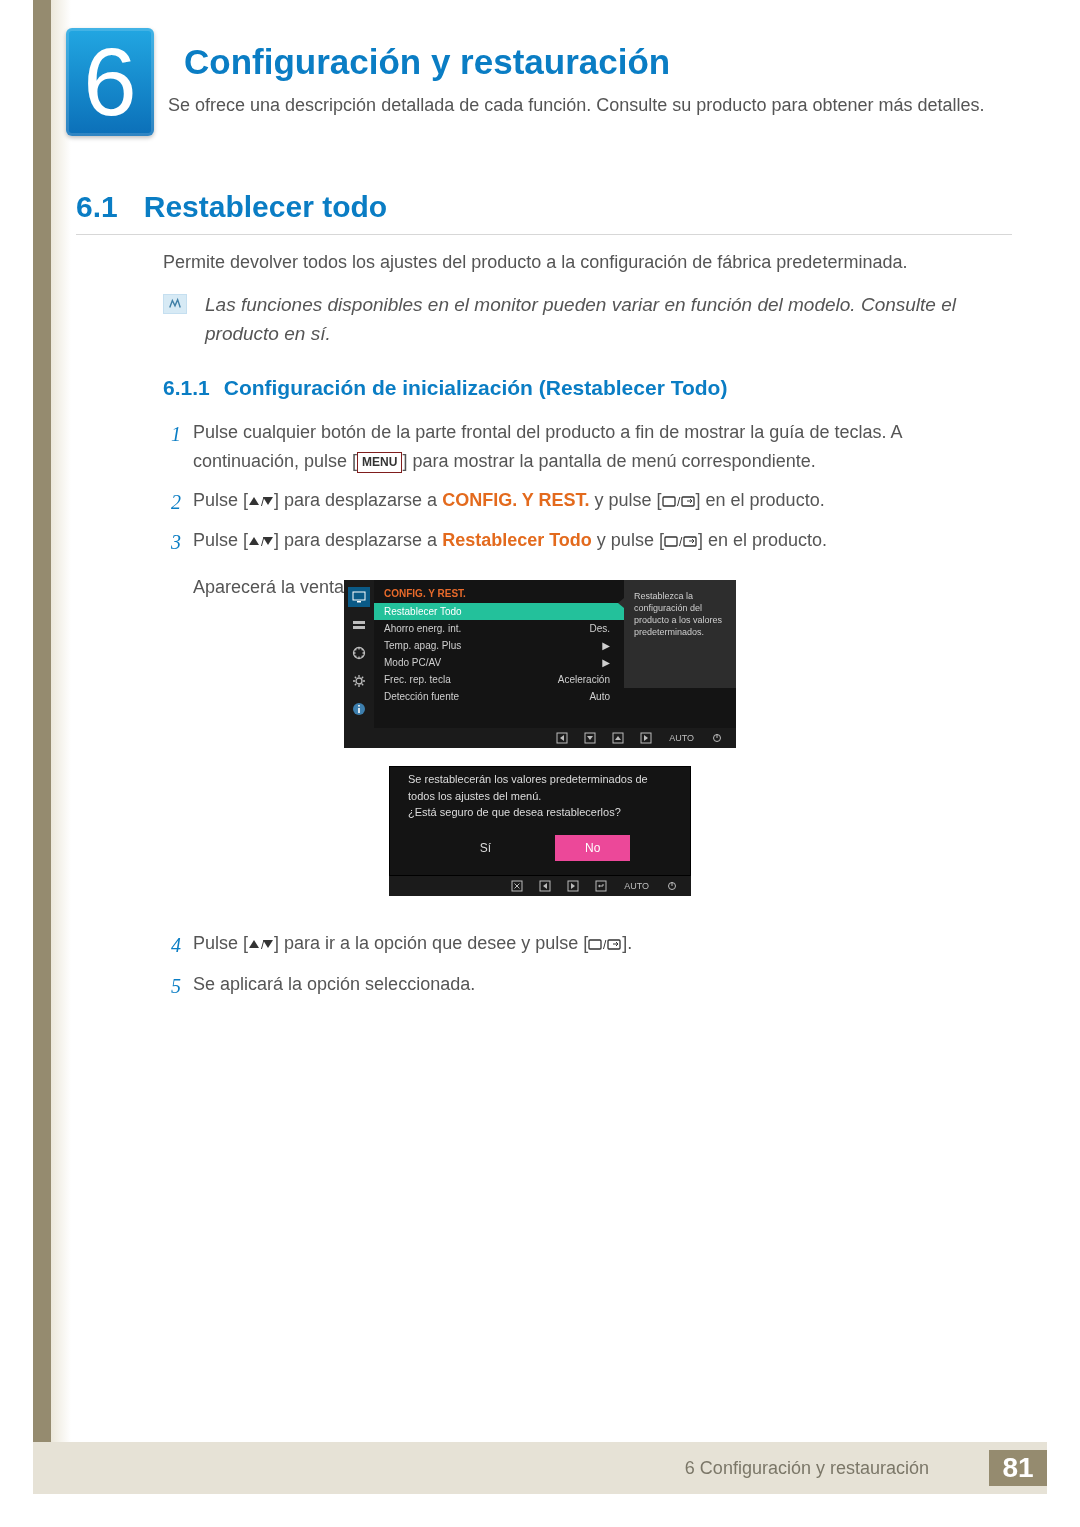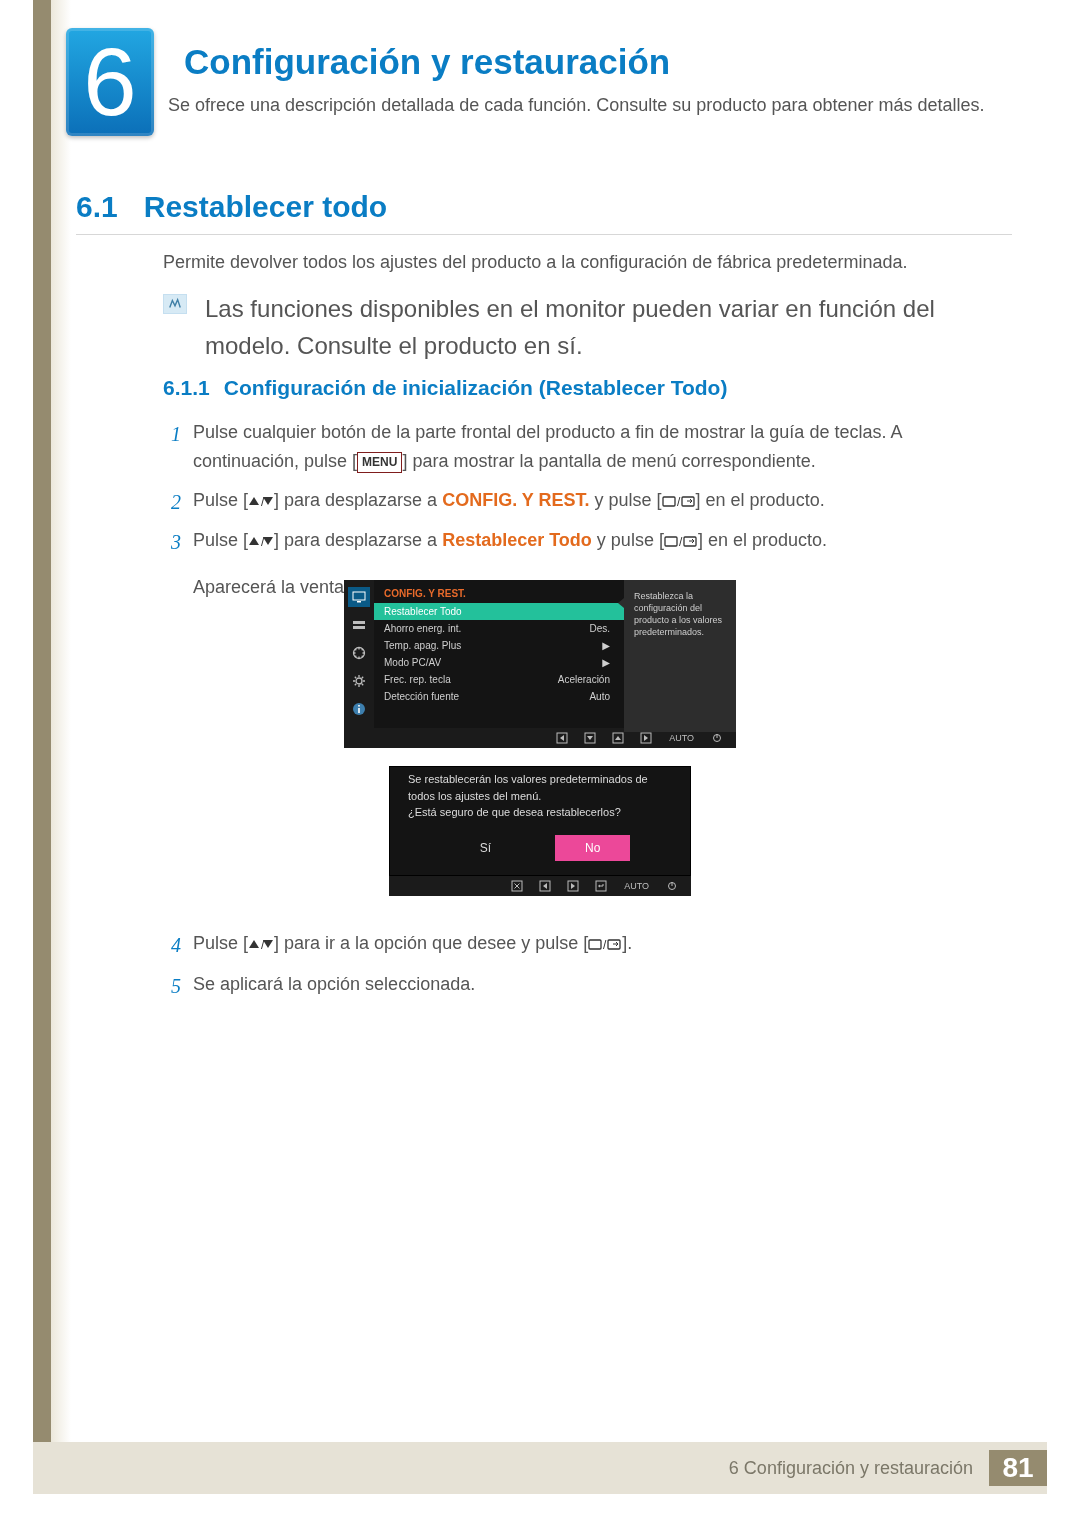--- a/index.html
+++ b/index.html
@@ -15,21 +15,21 @@
   .subtitle { position: absolute; left: 168px; top: 92px; right: 70px; font-size: 18px; color:#555; line-height: 1.55; }
 
   .h2 { position: absolute; left: 76px; top: 190px; font-size: 30px; color:#0a7dc4; font-weight: bold; }
   .h2 .num { margin-right: 26px; }
   .hr { position: absolute; left: 76px; top: 234px; right: 68px; border-top: 1px solid #d7d7d7; }
 
   .p1 { position: absolute; left: 163px; top: 252px; right: 68px; font-size: 18px; color:#555; }
   .note { position: absolute; left: 163px; top: 290px; right: 68px; }
   .note-icon { position:absolute; left:0; top:4px; width:24px; height:20px; background:#d7eaf5; border:1px solid #c5dff0; display:flex;align-items:center;justify-content:center;}
   .note-icon svg { width:14px; height:14px; }
-  .note-text { margin-left: 42px; font-size:24px; color:#555; line-height:1.55; }
+  .note-text { margin-left: 42px; font-size:19px; color:#555; line-height:1.55;font-style:italic; }
 
   .h3 { position: absolute; left: 163px; top: 376px; font-size: 21px; color:#0a7dc4; font-weight: bold; }
   .h3 .num { margin-right: 14px; }
 
   .ol { position: absolute; left: 155px; top: 418px; right: 68px; }
   .li { position: relative; padding-left: 38px; margin-bottom: 10px; font-size:18px; color:#555; line-height:1.6; }
   .li .n { position:absolute; left:0; top:0; width:26px; color:#0a7dc4; font-style: italic; font-size: 20px; font-family: Georgia, 'Times New Roman', serif; text-align:right;}
   .kw { color:#e36a1d; font-weight:bold; }
   .menu-btn { display:inline-block; border:1px solid #7f1d1d; padding:0 4px; font-size:12px; font-weight:bold; vertical-align:1px; color:#333; }
   .icon-inline { display:inline-block; vertical-align:-2px; }
@@ -39,35 +39,35 @@
   
   .osd-area { position: absolute; left: 344px; top: 580px; width: 392px; }
   .osd1 { position: relative; width: 392px; height: 148px; background:#141414; font-size:10px; color:#cfcfcf; }
   .osd1-left { position:absolute; left:0; top:0; width:30px; height:148px; background:#1b1b1b; display:flex; flex-direction:column; align-items:center; padding-top:8px; gap:10px;}
   .osd1-left .tab { width:20px; height:18px; display:flex; align-items:center; justify-content:center; color:#b9b9b9; }
   .osd1-left .tab.sel { background:#0a5a87; outline:1px solid #0a5a87;}
   .osd1-main { position:absolute; left:30px; top:0; width:250px; height:148px; }
   .osd1-title { color:#e86a2b; font-size:10px; padding:8px 10px 4px; font-weight:bold;}
   .osd1-row { display:flex; justify-content:space-between; padding:3px 14px 3px 10px; font-size:10px; }
   .osd1-row.sel { background:#23c19b; color:#fff; }
-  .osd1-side { position:absolute; left:280px; top:0; width:112px; height:152px; background:#2d2d2d; padding:10px; font-size:9px; color:#cfcfcf; line-height:1.35; }
+  .osd1-side { position:absolute; left:280px; top:0; width:112px; height:108px; background:#2d2d2d; padding:10px; font-size:9px; color:#cfcfcf; line-height:1.35; }
   .osd1-side::before{content:""; position:absolute; left:-6px; top:18px; border-top:5px solid transparent; border-bottom:5px solid transparent; border-right:6px solid #2d2d2d;}
   .osd-nav1 { width:392px; height:20px; background:#1b1b1b; display:flex; justify-content:flex-end; align-items:center; gap:18px; padding-right:14px; color:#bfbfbf;}
   .osd-nav1 span, .osd-nav2 span { font-size:9px; display:inline-flex; align-items:center; gap:2px; }
 
   .osd2 { margin-top:18px; width:302px; margin-left:45px; background:#141414; padding:4px 18px 14px; font-size:11px; color:#dcdcdc; line-height:1.5; border:1px solid #000;}
   .osd2-btns { display:flex; justify-content:center; gap:34px; margin-top:14px; font-size:12px;}
   .osd2-btns .btn { padding:4px 30px; }
   .osd2-btns .btn.sel { background:#ec4899; color:#fff;}
   .osd-nav2 { width:302px; margin-left:45px; height:20px; background:#1b1b1b; display:flex; justify-content:flex-end; align-items:center; gap:18px; padding-right:14px; color:#bfbfbf;}
 
   
   .footer-bar { position: absolute; left: 33px; right: 33px; bottom: 33px; height: 52px; background:#e6e2d6; display:flex; justify-content:flex-end; align-items:center; }
   .footer-label { font-size:18px; color:#7b7768; margin-right:16px; }
-  .footer-page { width:58px; height:36px; background:#958b6f; color:#fff; display:flex; align-items:center; justify-content:center; font-size:28px; font-weight:bold;}
+  .footer-page { width:58px; height:36px; background:#958b6f; color:#fff; display:flex; align-items:center; justify-content:center; font-size:28px; font-weight:bold;margin-left:44px;}
 
   svg { overflow: visible; }
 </style>
 </head>
 <body>
 <div class="page">
 
   <div class="side-bar"></div>
   <div class="side-fade"></div>
 

